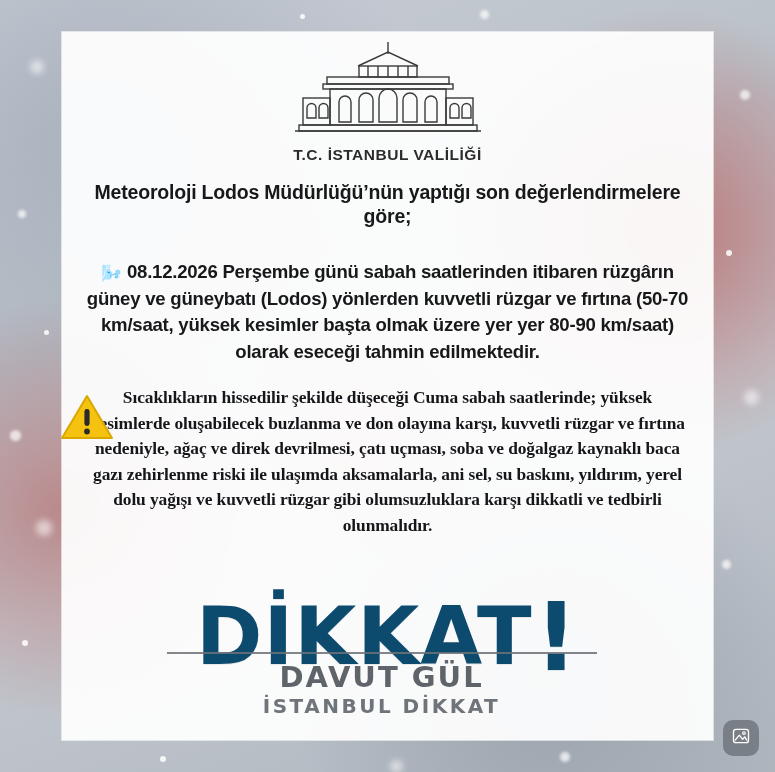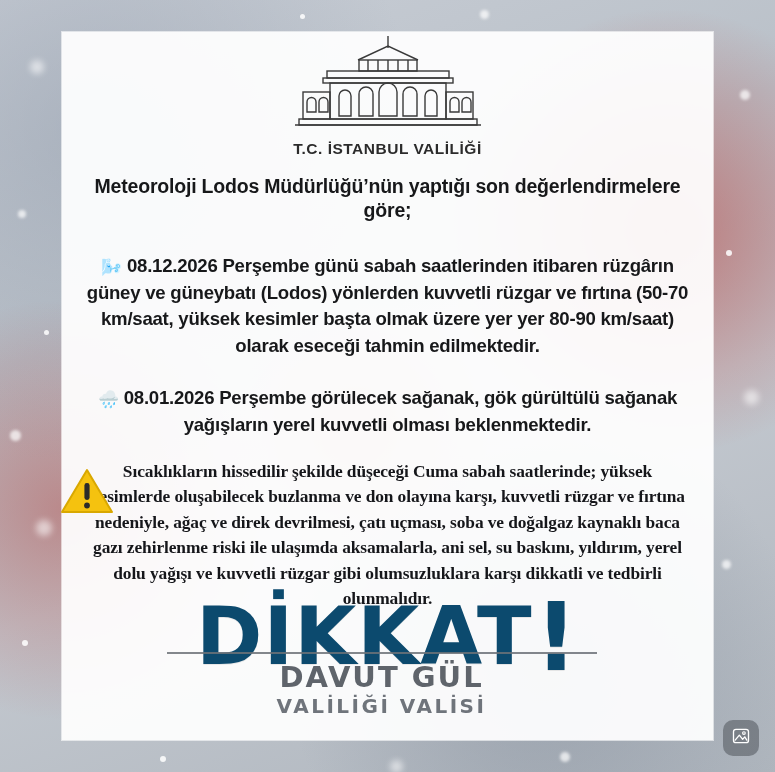--- a/index.html
+++ b/index.html
@@ -53,21 +53,21 @@
     position: relative;
     width: 100%;
     height: 100%;
     padding: 0;
     box-sizing: border-box;
   }
 
   
   .crest-wrap {
     text-align: center;
-    padding-top: 2px;
+    padding-top: 8px;
   }
   .crest {
     display: inline-block;
   }
   .crest-title {
     margin-top: 2px;
     font-family: "Liberation Sans", sans-serif;
     font-size: 15.5px;
     font-weight: bold;
     letter-spacing: 0.5px;
@@ -266,44 +266,40 @@
         <div class="crest-title">T.C. İSTANBUL VALİLİĞİ</div>
       </div>
 
       <div class="headline">Meteoroloji Lodos Müdürlüğü’nün yaptığı son değerlendirmelere göre;</div>
 
       <div class="block para-wind">
         <span class="emoji">🌬️</span>
         <span>08.12.2026 Perşembe günü sabah saatlerinden itibaren rüzgârın güney ve güneybatı (Lodos) yönlerden kuvvetli rüzgar ve fırtına  (50-70 km/saat, yüksek kesimler başta olmak üzere yer yer 80-90 km/saat) olarak eseceği tahmin edilmektedir.</span>
       </div>
 
-      <div class="block para-rain">
-        <span class="emoji">🌧️</span>
-        <span>08.01.2026 Perşembe görülecek sağanak, gök gürültülü sağanak yağışların yerel kuvvetli olması beklenmektedir.</span>
-      </div>
 
       <div class="warn-block">
         <span class="warn-icon">
           <svg width="54" height="48" viewBox="0 0 54 48" xmlns="http://www.w3.org/2000/svg">
             <path d="M27 3 L52 45 L2 45 Z" fill="#f5c20f" stroke="#d9a800" stroke-width="2" stroke-linejoin="round"></path>
             <rect x="24.4" y="16" width="5.2" height="17" rx="2.4" fill="#2a2a2a"></rect>
             <circle cx="27" cy="38.5" r="2.9" fill="#2a2a2a"></circle>
           </svg>
         </span>
         <span>Sıcaklıkların hissedilir şekilde düşeceği Cuma sabah saatlerinde; yüksek kesimlerde oluşabilecek buzlanma ve don olayına karşı,  kuvvetli rüzgar ve fırtına nedeniyle, ağaç ve direk devrilmesi, çatı uçması, soba ve doğalgaz kaynaklı baca gazı zehirlenme riski ile ulaşımda aksamalarla, ani sel, su baskını, yıldırım, yerel dolu yağışı ve kuvvetli rüzgar gibi olumsuzluklara karşı dikkatli ve tedbirli olunmalıdır.</span>
       </div>
 
       <div class="dikkat-wrap">
         <span class="dikkat">DİKKAT</span><span class="dikkat bang">!</span>
       </div>
 
       <div class="signature">
         <div class="sig-rule"></div>
         <div class="sig-name">DAVUT GÜL</div>
-        <div class="sig-role">VALİLİĞİ VALİSİ</div>
+        <div class="sig-role">İSTANBUL DİKKAT</div>
       </div>
 
     </div>
   </div>
 
   <div id="edit-fab">
     <span>
       <svg width="20" height="20" viewBox="0 0 24 24" fill="none" xmlns="http://www.w3.org/2000/svg">
         <rect x="3" y="4" width="18" height="16" rx="3" stroke="#ffffff" stroke-width="1.6"></rect>
         <path d="M5 17 L10 11 L14 16 L16.5 13 L19 17" stroke="#ffffff" stroke-width="1.6" stroke-linecap="round" stroke-linejoin="round"></path>

